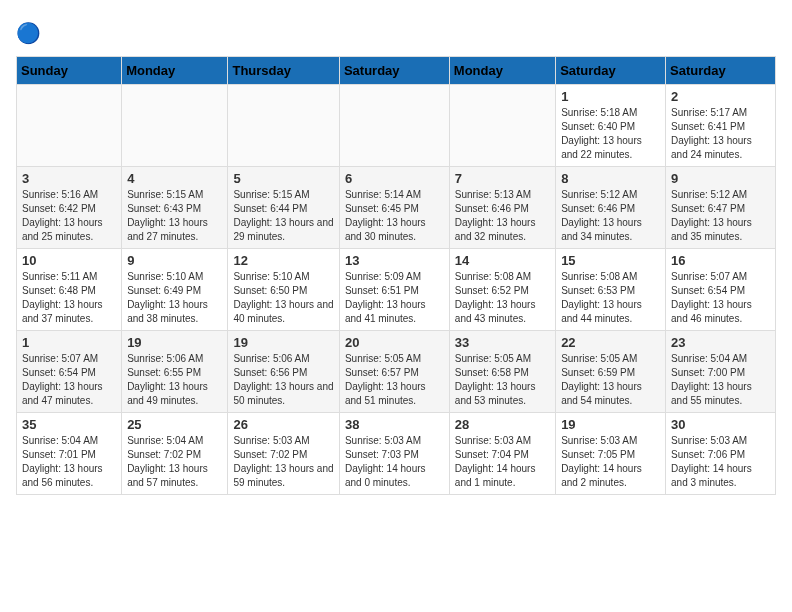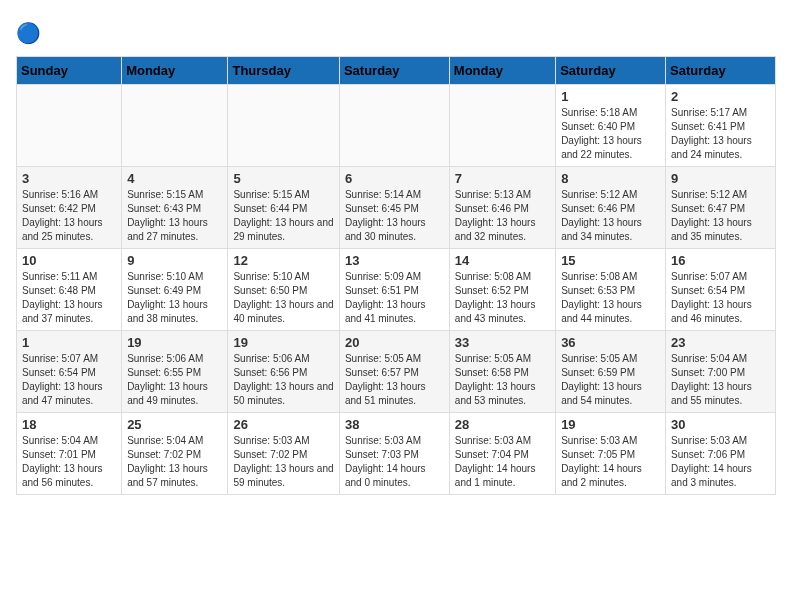--- a/index.html
+++ b/index.html
@@ -213,31 +213,31 @@
         </td>
         <td>
           <span class="day-number">20</span>
           <div class="day-info">Sunrise: 5:05 AM<br>Sunset: 6:57 PM<br>Daylight: 13 hours and 51 minutes.</div>
         </td>
         <td>
           <span class="day-number">33</span>
           <div class="day-info">Sunrise: 5:05 AM<br>Sunset: 6:58 PM<br>Daylight: 13 hours and 53 minutes.</div>
         </td>
         <td>
-          <span class="day-number">36</span>
+          <span class="day-number">22</span>
           <div class="day-info">Sunrise: 5:05 AM<br>Sunset: 6:59 PM<br>Daylight: 13 hours and 54 minutes.</div>
         </td>
         <td>
           <span class="day-number">23</span>
           <div class="day-info">Sunrise: 5:04 AM<br>Sunset: 7:00 PM<br>Daylight: 13 hours and 55 minutes.</div>
         </td>
       </tr>
       <tr>
         <td>
-          <span class="day-number">18</span>
+          <span class="day-number">35</span>
           <div class="day-info">Sunrise: 5:04 AM<br>Sunset: 7:01 PM<br>Daylight: 13 hours and 56 minutes.</div>
         </td>
         <td>
           <span class="day-number">25</span>
           <div class="day-info">Sunrise: 5:04 AM<br>Sunset: 7:02 PM<br>Daylight: 13 hours and 57 minutes.</div>
         </td>
         <td>
           <span class="day-number">26</span>
           <div class="day-info">Sunrise: 5:03 AM<br>Sunset: 7:02 PM<br>Daylight: 13 hours and 59 minutes.</div>
         </td>

